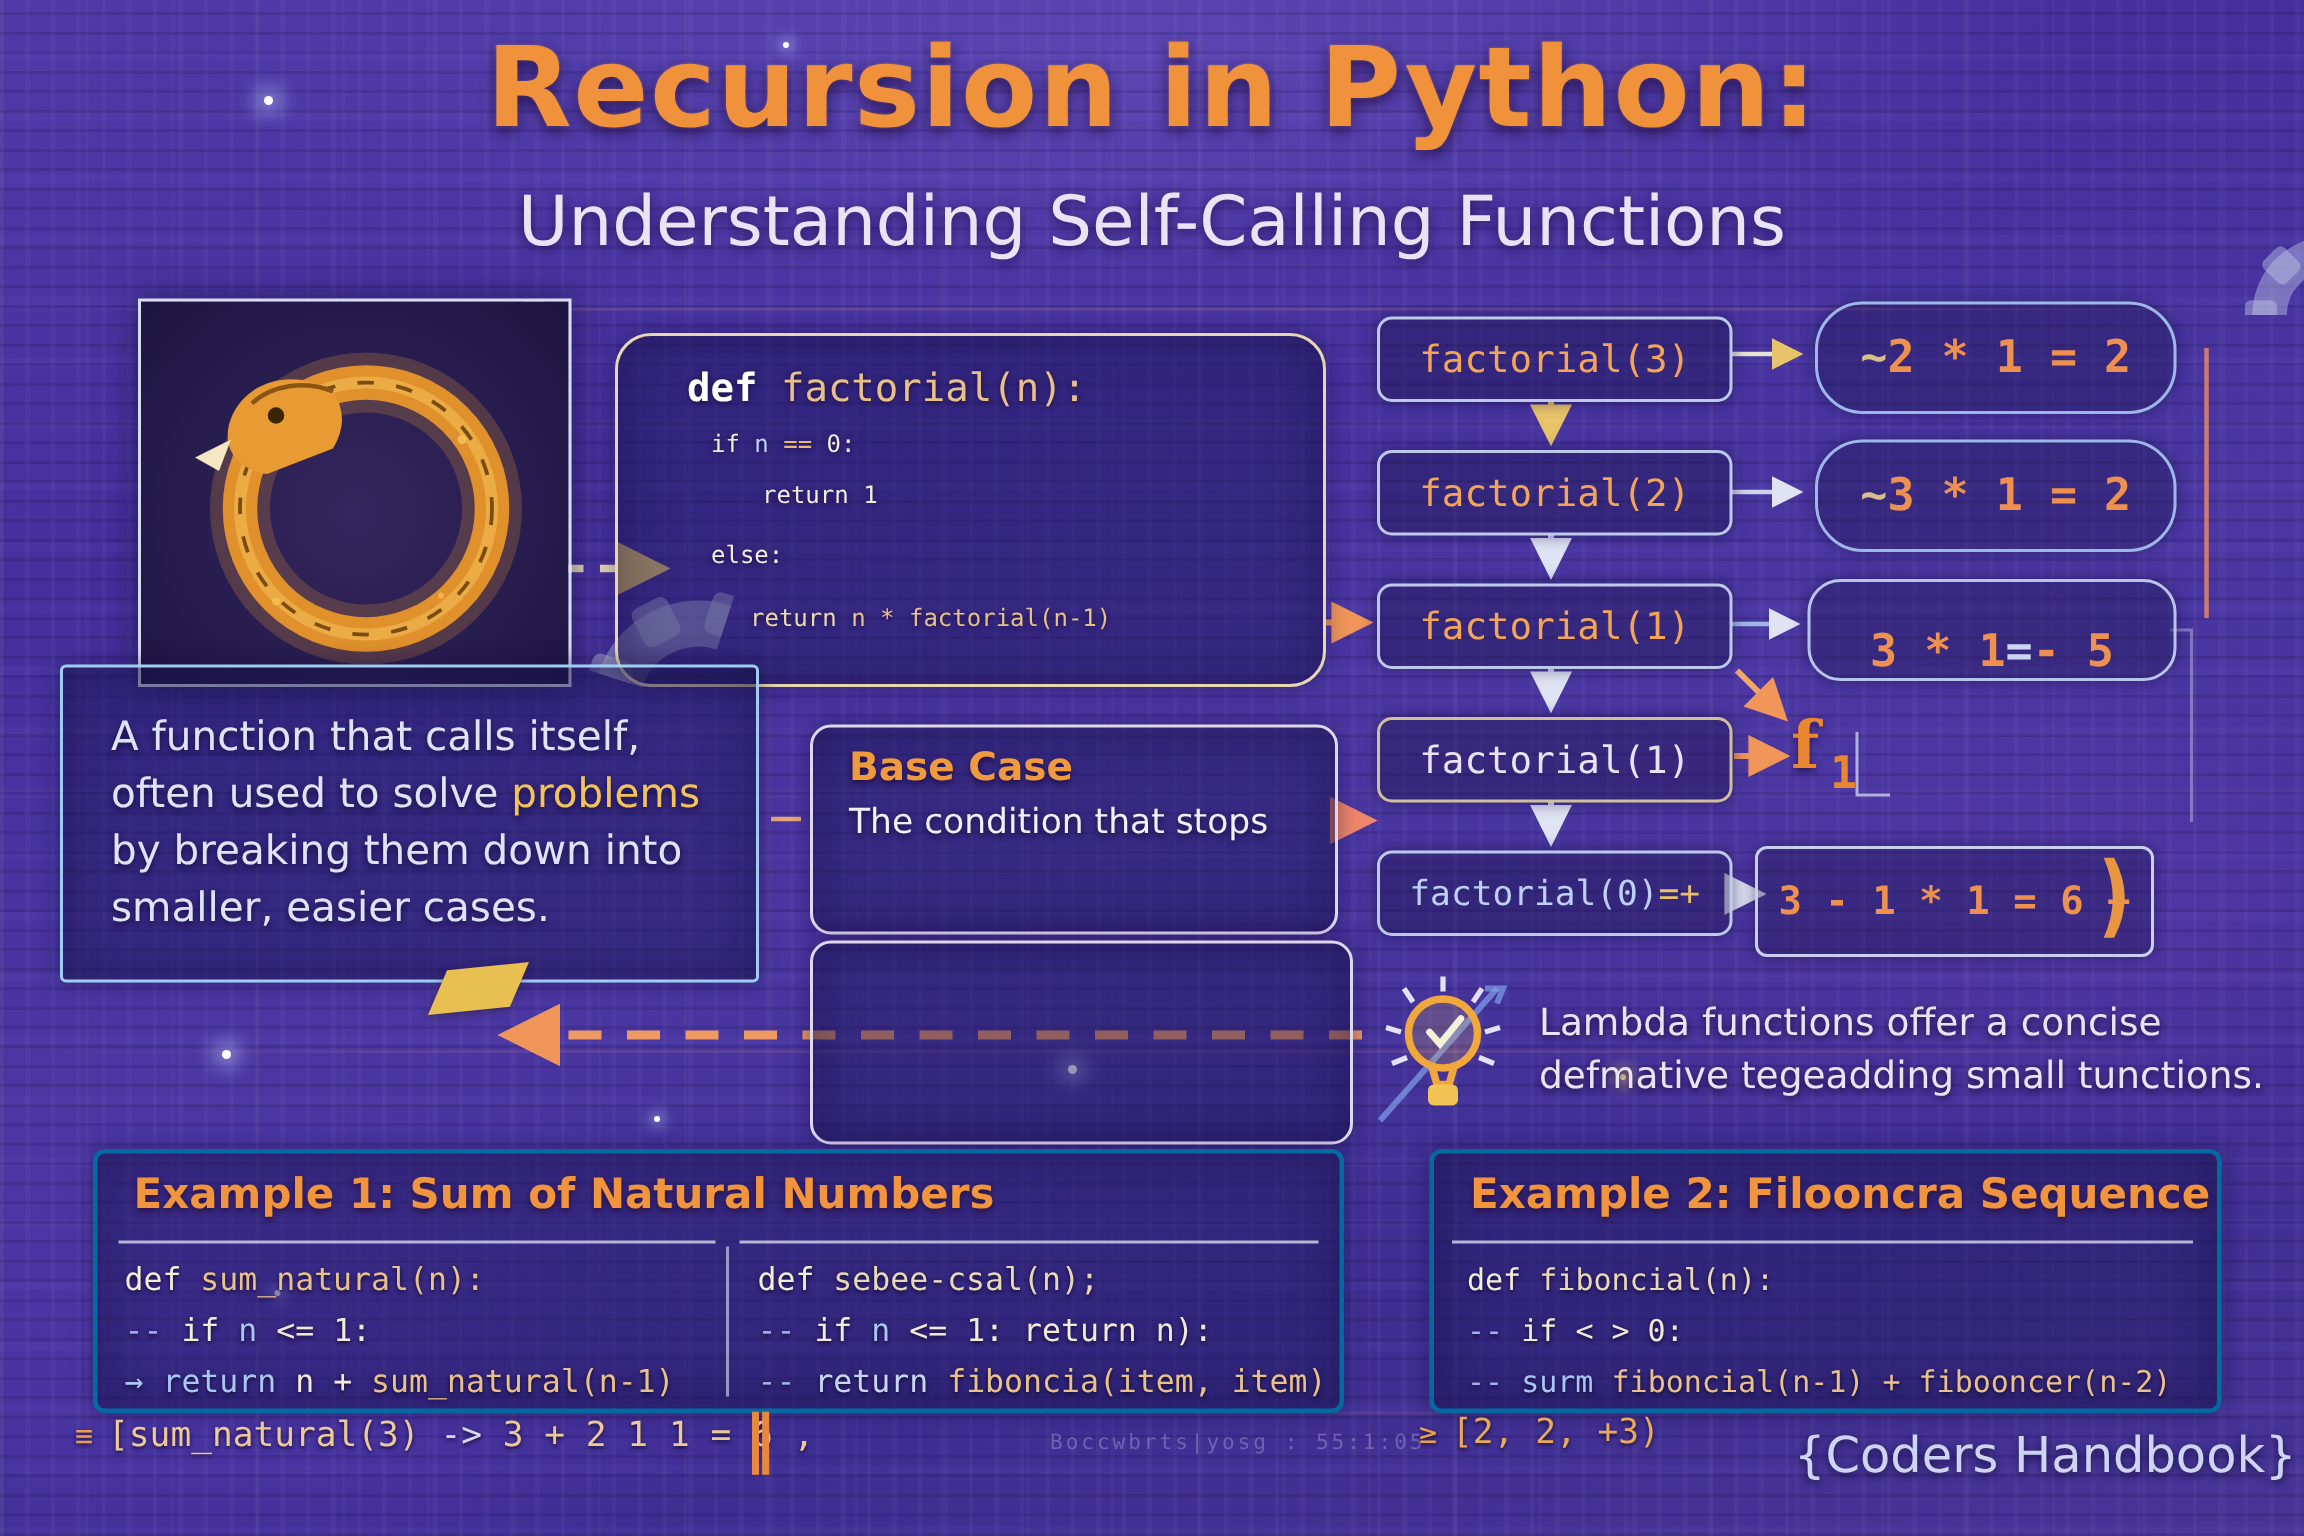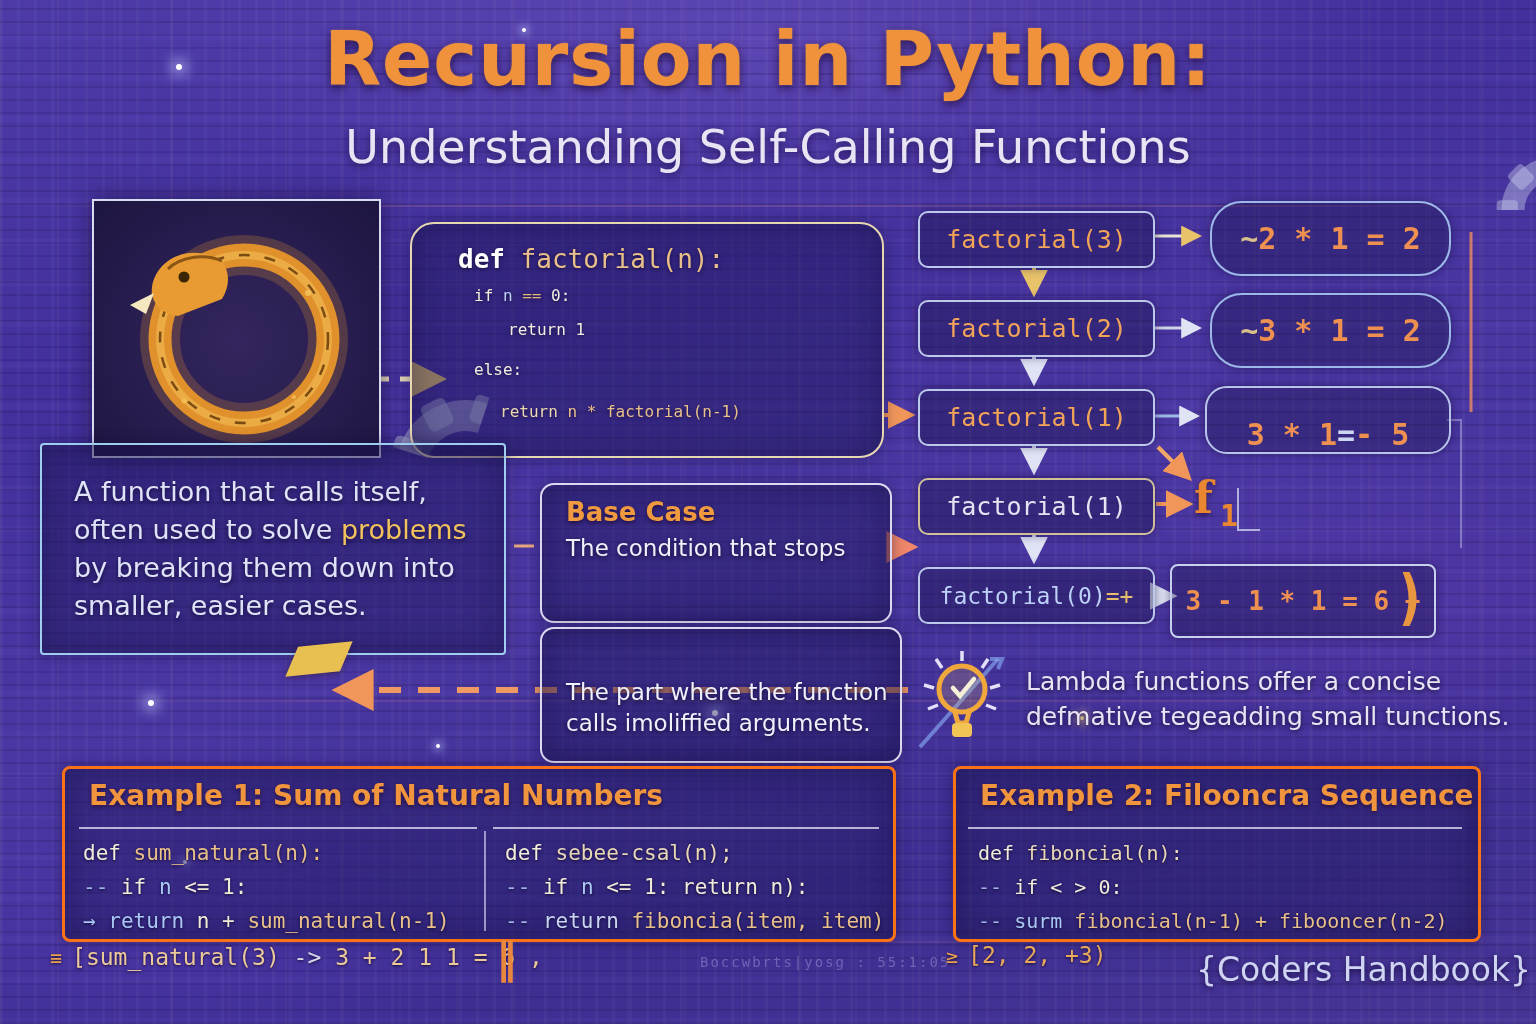--- a/index.html
+++ b/index.html
@@ -94,21 +94,21 @@
   .r2{left:1205px;top:386px;width:242px;height:64px;border-radius:22px;border-color:#b9c4ea;font-size:30px;align-items:flex-end;}
   .r4{left:1170px;top:564px;width:262px;height:70px;border-radius:8px;border-color:#c8d0ee;font-size:26px;}
   .f-glyph{position:absolute;left:1194px;top:472px;font-size:44px;font-weight:bold;color:#e8872f;
     font-family:"DejaVu Serif",serif;text-shadow:0 2px 5px rgba(30,10,60,0.8);}
   .f-sub{position:absolute;left:1220px;top:498px;font-size:30px;font-weight:bold;color:#e8872f;
     font-family:"DejaVu Sans Mono",monospace;}
   .big-paren{position:absolute;left:1396px;top:562px;font-size:60px;color:#e8963f;font-weight:bold;
     transform:scaleX(0.8);}
 
   
-  .ex-box{border:3px solid #f97316;border-radius:8px;background:rgba(36,28,100,0.5);}
+  .ex-box{border:3px solid #0369a1;border-radius:8px;background:rgba(36,28,100,0.5);}
   .ex1{left:62px;top:766px;width:828px;height:170px;}
   .ex2{left:953px;top:766px;width:522px;height:170px;}
   .ex-title{position:absolute;left:24px;top:10px;font-size:28px;font-weight:bold;color:#f0953e;
     text-shadow:0 2px 4px rgba(40,15,60,0.9);}
   .ex-rule{position:absolute;top:58px;height:2px;background:rgba(232,228,248,0.75);}
   .ex-divider{position:absolute;left:419px;top:62px;width:2px;height:100px;background:rgba(214,214,238,0.65);}
   .code-sm{position:absolute;white-space:nowrap;font-family:"DejaVu Sans Mono",monospace;font-size:21px;
     text-shadow:0 1px 3px rgba(15,8,45,0.9);}
   .ex2 .code-sm{font-size:20px;text-align:center;}
 
@@ -254,24 +254,20 @@
 <div class="diamond z2"></div>
 
 <div class="panel case-box base-box z2">
   <div class="case-title">Base Case</div>
   <div class="case-body">
     <div>The condition that stops</div>
   </div>
 </div>
 
 <div class="panel case-box rec-box z2">
-  <div class="case-body">
-    <div>The part where the function</div>
-    <div>calls imoliffied arguments.</div>
-  </div>
 </div>
 
 <svg class="bulb z2" viewBox="0 0 100 110">
   <line x1="8" y1="102" x2="86" y2="14" stroke="#86a8f0" stroke-width="4" opacity="0.65"></line>
   <path d="M78 14 h12 l-4 10" stroke="#86a8f0" stroke-width="4" fill="none" opacity="0.65"></path>
   <g stroke="#eceaff" stroke-width="3.5" opacity="0.95">
     <line x1="50" y1="6" x2="50" y2="16"></line>
       <line x1="24" y1="14" x2="30" y2="23"></line>
     <line x1="76" y1="14" x2="70" y2="23"></line>
       <line x1="12" y1="40" x2="22" y2="43"></line>

